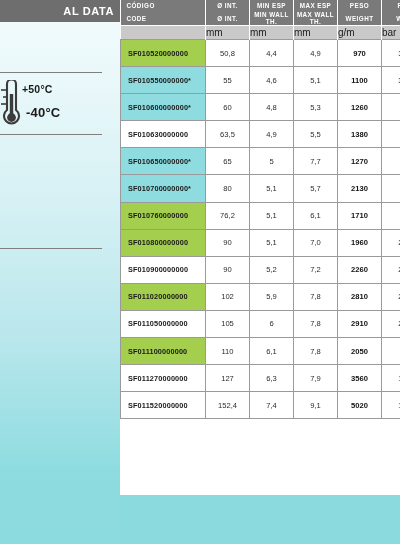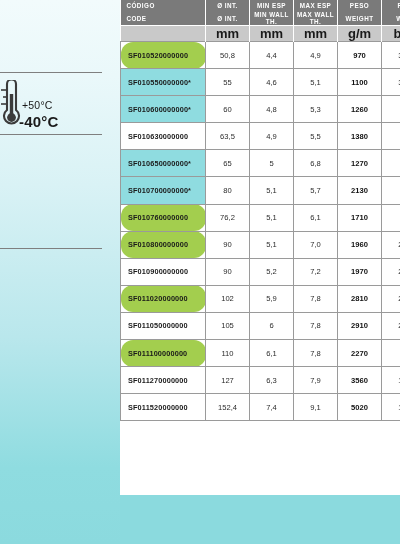--- a/index.html
+++ b/index.html
@@ -31,26 +31,26 @@
   }
   #rule-a{top:72px;}
   #rule-b{top:134px;}
   #rule-c{top:248px;}
 
   #thermo-block{
     position:absolute;left:-6px;top:78px;width:120px;height:54px;
   }
   #thermo-icon{position:absolute;left:2px;top:2px;width:26px;height:50px;}
   #temp-hi{
-    position:absolute;left:28px;top:21px;
-    font-size:10.5px;font-weight:normal;color:#1a1a1a;letter-spacing:.2px;
+    position:absolute;left:28px;top:5px;
+    font-size:10.5px;font-weight:bold;color:#1a1a1a;letter-spacing:.2px;
   }
   #temp-lo{
-    position:absolute;left:25px;top:27px;
-    font-size:15px;font-weight:bold;color:#1a1a1a;letter-spacing:.2px;margin-top:8px;
+    position:absolute;left:32px;top:27px;
+    font-size:13px;font-weight:bold;color:#1a1a1a;letter-spacing:.2px;
   }
 
   #ref-note{
     position:absolute;left:-44px;top:236px;width:150px;
     font-size:8px;font-weight:bold;color:#16404a;white-space:nowrap;
   }
 
   #footnotes{
     position:absolute;left:-40px;top:452px;width:120px;
     font-size:7.5px;line-height:12.5px;color:#16363d;
@@ -76,55 +76,58 @@
     background:#7a7a7a;color:#ffffff;
     font-weight:bold;font-size:6.3px;letter-spacing:.45px;
     height:11px;padding:0;
     border-right:1px solid #ffffff;
     text-align:center;vertical-align:middle;
   }
   .hdr-es td.code-h,.hdr-en td.code-h{text-align:left;padding-left:6px;}
   .hdr-en td{border-bottom:1px solid #ffffff;}
   .hdr-unit td{
     background:#c9c9c9;color:#1a1a1a;
-    font-weight:bold;font-size:13px;
+    font-weight:normal;font-size:10px;
     height:13px;padding:0;
     border-right:1px solid #ffffff;
-    text-align:center;vertical-align:middle;
+    vertical-align:middle;
   }
   .hdr-unit td.code-h{background:#c9c9c9;}
 
   tbody tr td{
     height:26.1px;padding:0;
     border:1px solid #9a9a9a;
     text-align:center;vertical-align:middle;
     font-size:7.6px;color:#2b2b2b;
     background:#ffffff;
   }
   tbody tr td.code{
     text-align:left;padding-left:7px;
     font-weight:bold;font-size:7.3px;color:#1a1a1a;
     letter-spacing:.15px;
   }
   tbody tr td.weight{font-weight:bold;color:#111111;}
 
-  td.bg-green{background:#a3ce4e !important;border-radius:12px;}
+  td.bg-green{background:#a3ce4e !important;}
   td.bg-cyan{background:#8fdce0 !important;}
   td.bg-white{background:#ffffff !important;margin-left:45px;}
 
   #bottom-band{
     position:absolute;left:120px;top:495px;width:280px;height:49px;
     background:#8bdade;
   }
 </style>
 </head>
 <body>
 
 <div id="left-panel">
 
+  <div id="panel-title-band">
+    <span class="txt">AL DATA</span>
+  </div>
 
   <div class="rule" id="rule-a"></div>
 
   <div id="thermo-block">
     <svg id="thermo-icon" viewBox="0 0 26 50">
       <path d="M11 4 a4.5 4.5 0 0 1 9 0 v26 a7.5 7.5 0 1 1 -9 0 z" fill="none" stroke="#3b3b3b" stroke-width="2.1"></path>
       <circle cx="15.5" cy="37.5" r="4.4" fill="#3b3b3b"></circle>
       <rect x="13.8" y="14" width="3.4" height="20" fill="#3b3b3b"></rect>
       <line x1="5" y1="10" x2="11" y2="10" stroke="#3b3b3b" stroke-width="1.6"></line>
       <line x1="7" y1="17" x2="11" y2="17" stroke="#3b3b3b" stroke-width="1.6"></line>
@@ -218,21 +221,21 @@
           <td class="">63,5</td>
           <td class="">4,9</td>
           <td class="">5,5</td>
           <td class="weight">1380</td>
           <td class="">3</td>
         </tr>
         <tr>
           <td class="code bg-cyan">SF010650000000*</td>
           <td class="">65</td>
           <td class="">5</td>
-          <td class="">6,8</td>
+          <td class="">7,7</td>
           <td class="weight">1270</td>
           <td class="">3</td>
         </tr>
         <tr>
           <td class="code bg-cyan">SF010700000000*</td>
           <td class="">80</td>
           <td class="">5,1</td>
           <td class="">5,7</td>
           <td class="weight">2130</td>
           <td class="">3</td>
@@ -251,21 +254,21 @@
           <td class="">5,1</td>
           <td class="">7,0</td>
           <td class="weight">1960</td>
           <td class="">2,5</td>
         </tr>
         <tr>
           <td class="code bg-white">SF010900000000</td>
           <td class="">90</td>
           <td class="">5,2</td>
           <td class="">7,2</td>
-          <td class="weight">1970</td>
+          <td class="weight">2260</td>
           <td class="">2,5</td>
         </tr>
         <tr>
           <td class="code bg-green">SF011020000000</td>
           <td class="">102</td>
           <td class="">5,9</td>
           <td class="">7,8</td>
           <td class="weight">2810</td>
           <td class="">2,2</td>
         </tr>
@@ -275,21 +278,21 @@
           <td class="">6</td>
           <td class="">7,8</td>
           <td class="weight">2910</td>
           <td class="">2,2</td>
         </tr>
         <tr>
           <td class="code bg-green">SF011100000000</td>
           <td class="">110</td>
           <td class="">6,1</td>
           <td class="">7,8</td>
-          <td class="weight">2270</td>
+          <td class="weight">2050</td>
           <td class="">2</td>
         </tr>
         <tr>
           <td class="code bg-white">SF011270000000</td>
           <td class="">127</td>
           <td class="">6,3</td>
           <td class="">7,9</td>
           <td class="weight">3560</td>
           <td class="">1,8</td>
         </tr>

